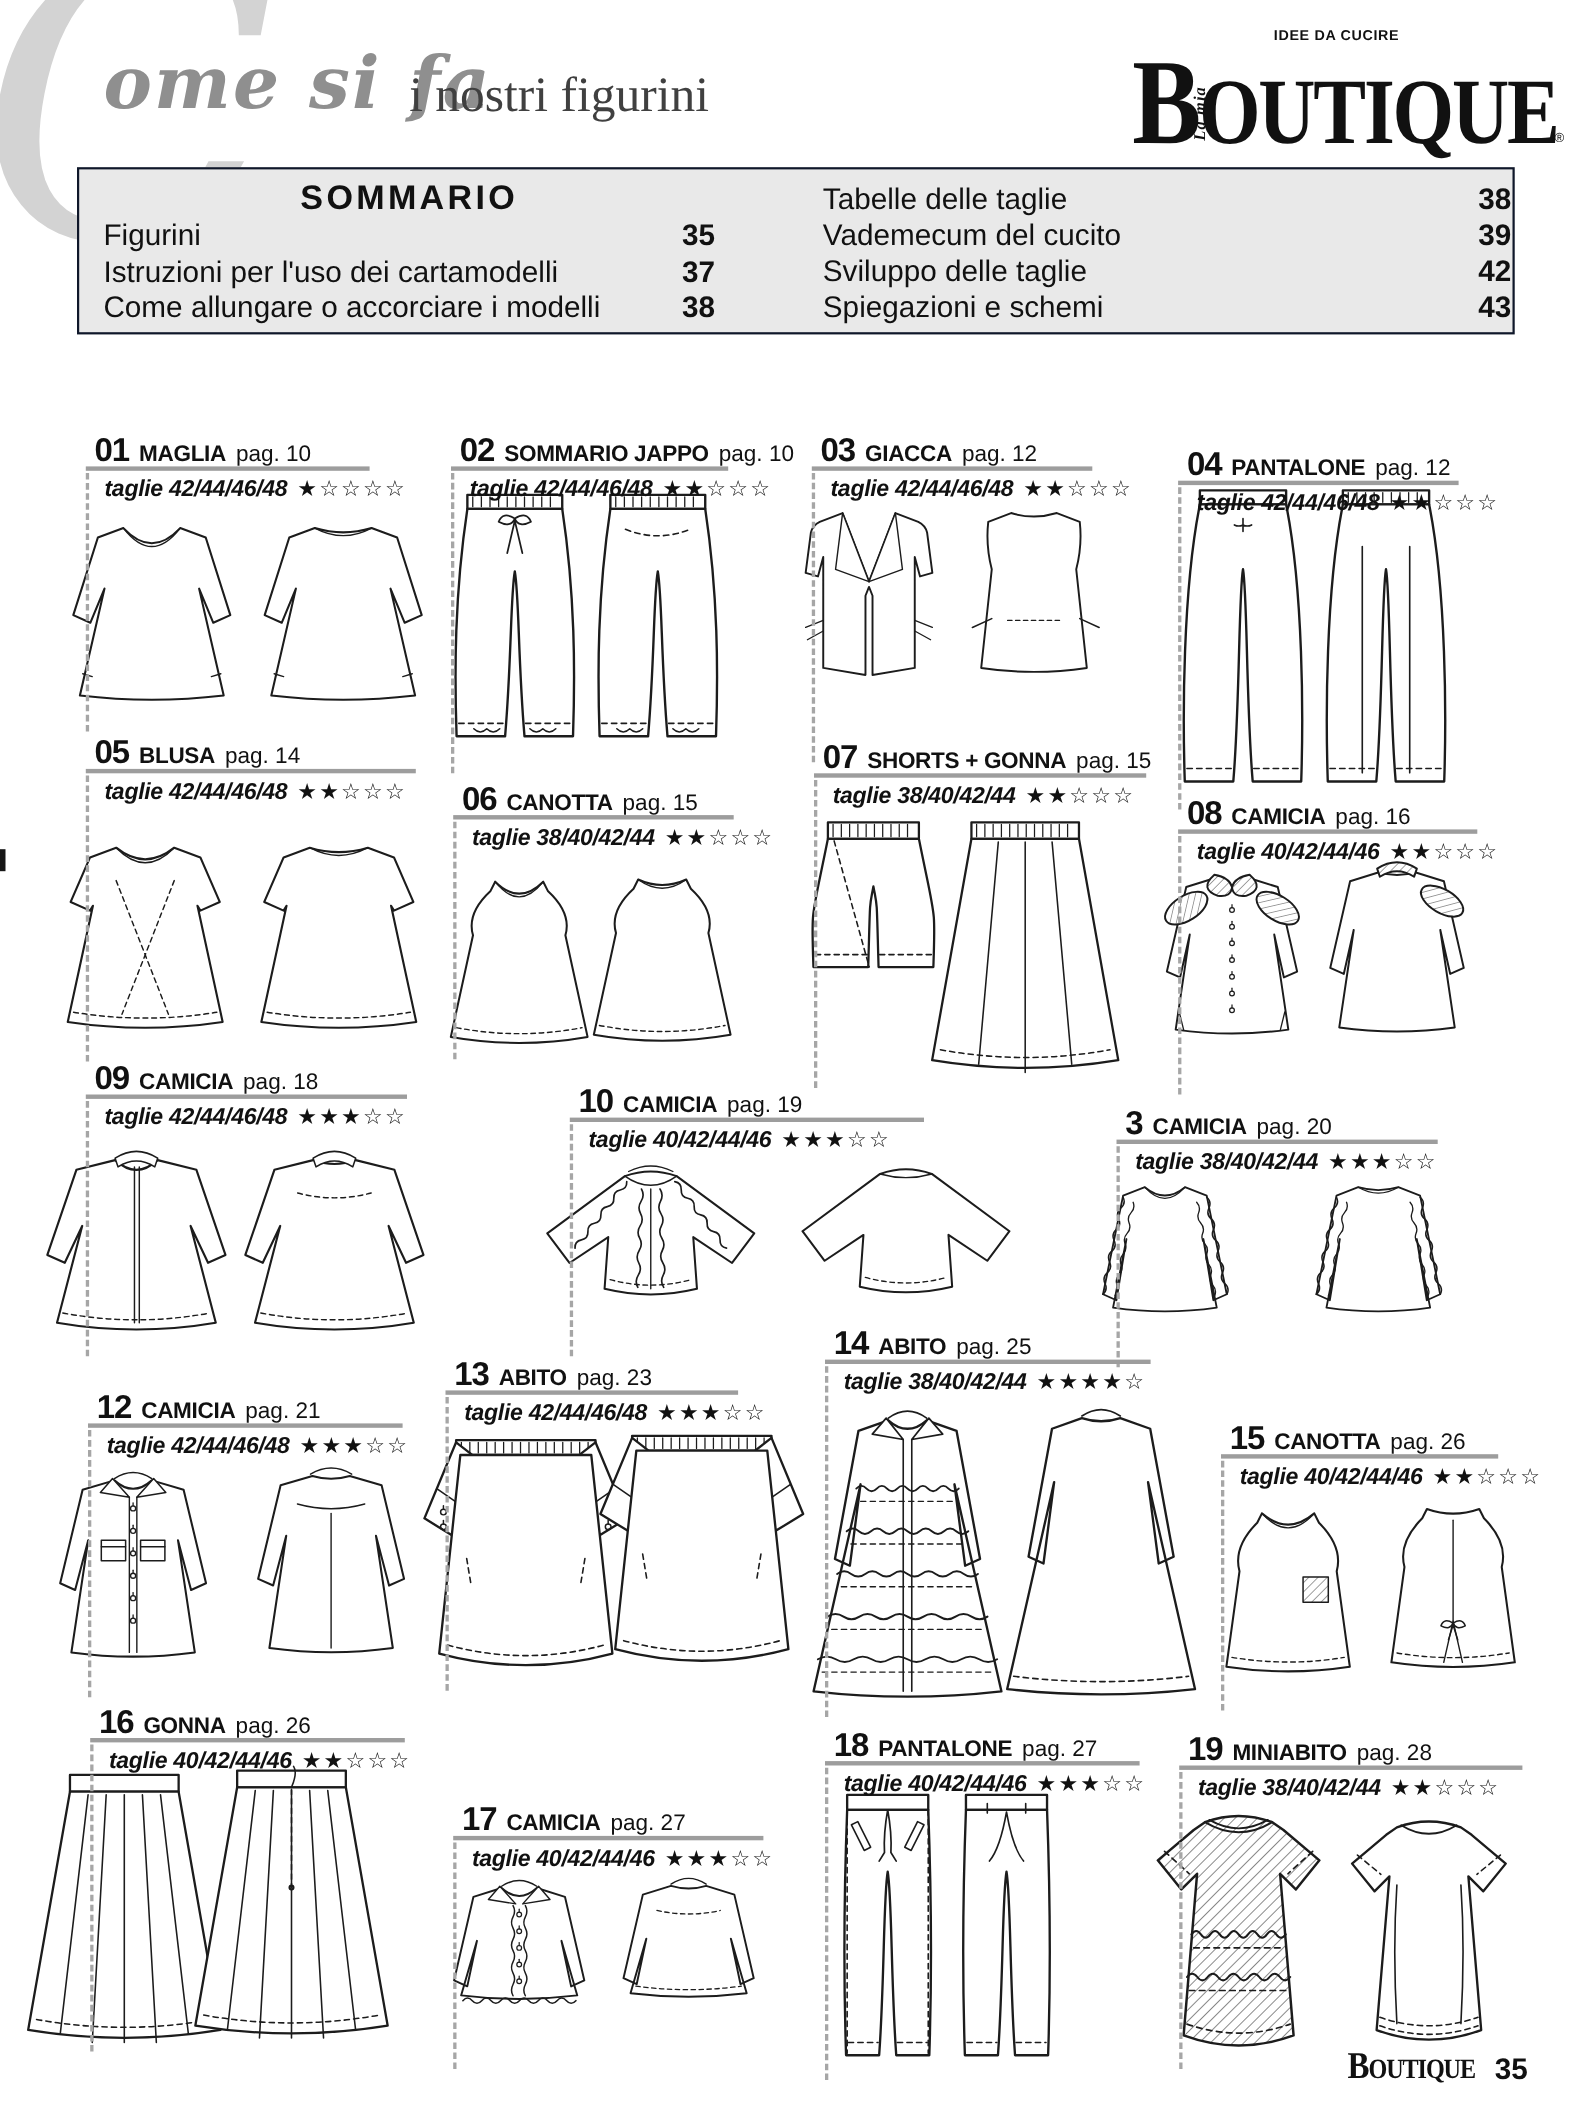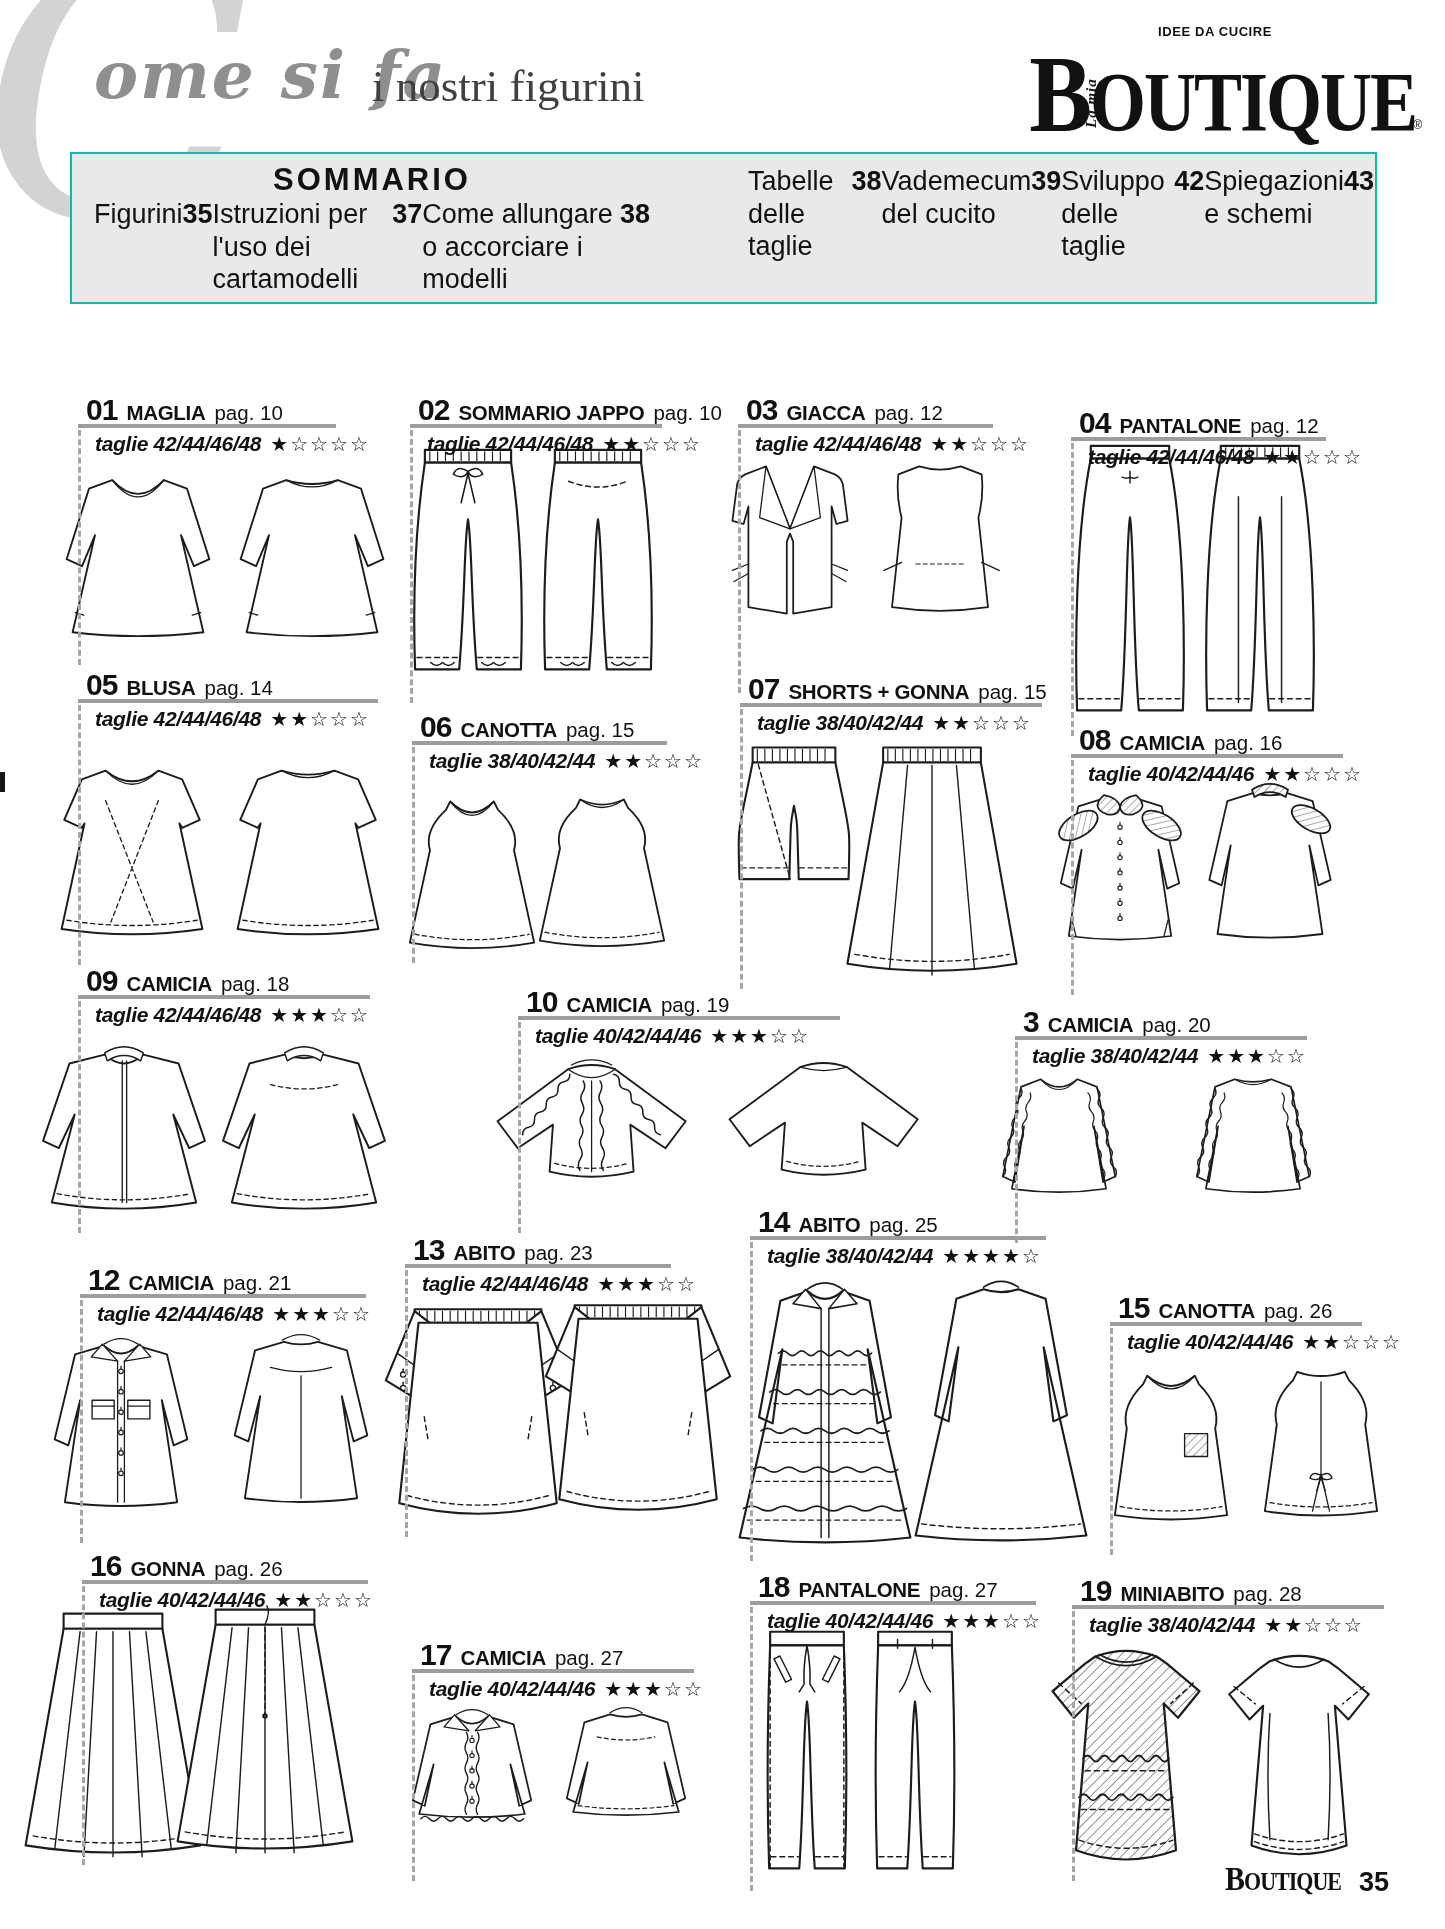--- a/index.html
+++ b/index.html
@@ -15,24 +15,24 @@
   .logo{position:absolute;left:1040px;top:24px;width:380px;height:104px;z-index:2}
   .logo-brand{position:absolute;right:4px;top:14px;font-family:"Liberation Serif",serif;font-weight:700;
               font-size:72px;line-height:1;letter-spacing:-2px;transform:scaleY(1.18);transform-origin:top right;white-space:nowrap}
   .logo-brand::first-letter{font-size:94px}
   .logo-tag{position:absolute;left:118px;top:0;font-size:13px;font-weight:700;letter-spacing:.6px}
   .logo-lamia{position:absolute;left:44px;top:104px;font:italic 700 15px/1 "Liberation Serif",serif;
               transform:rotate(-90deg);transform-origin:0 0;letter-spacing:1px}
   .logo-reg{position:absolute;right:-2px;bottom:-4px;font-size:12px}
   
   .sommario{position:absolute;left:70px;top:152px;width:1303px;height:148px;background:#e9e9e9;
-            border:2px solid #14b8a6;z-index:1}
+            border:2px solid #0f172a;z-index:1}
   .som-title{position:absolute;left:140px;top:8px;width:320px;text-align:center;
              font-weight:700;font-size:31px;letter-spacing:3px}
-  .som-col{position:absolute;display:flex;flex-direction:row}
+  .som-col{position:absolute;display:flex;flex-direction:column}
   .som-col.left{left:22px;top:44px;width:556px}
   .som-col.right{left:676px;top:11px;width:626px}
   .som-row{display:flex;justify-content:space-between;align-items:baseline;
            font-size:27px;line-height:32.5px}
   .som-row b{font-weight:700}
   .edge-tick{position:absolute;left:0;top:772px;width:5px;height:20px;background:#161616;z-index:3}
   
   .item{position:absolute;z-index:2}
   .ihdr{display:flex;align-items:baseline;gap:9px;padding-left:8px;white-space:nowrap}
   .num{font-size:30px;font-weight:700;letter-spacing:-1px}

